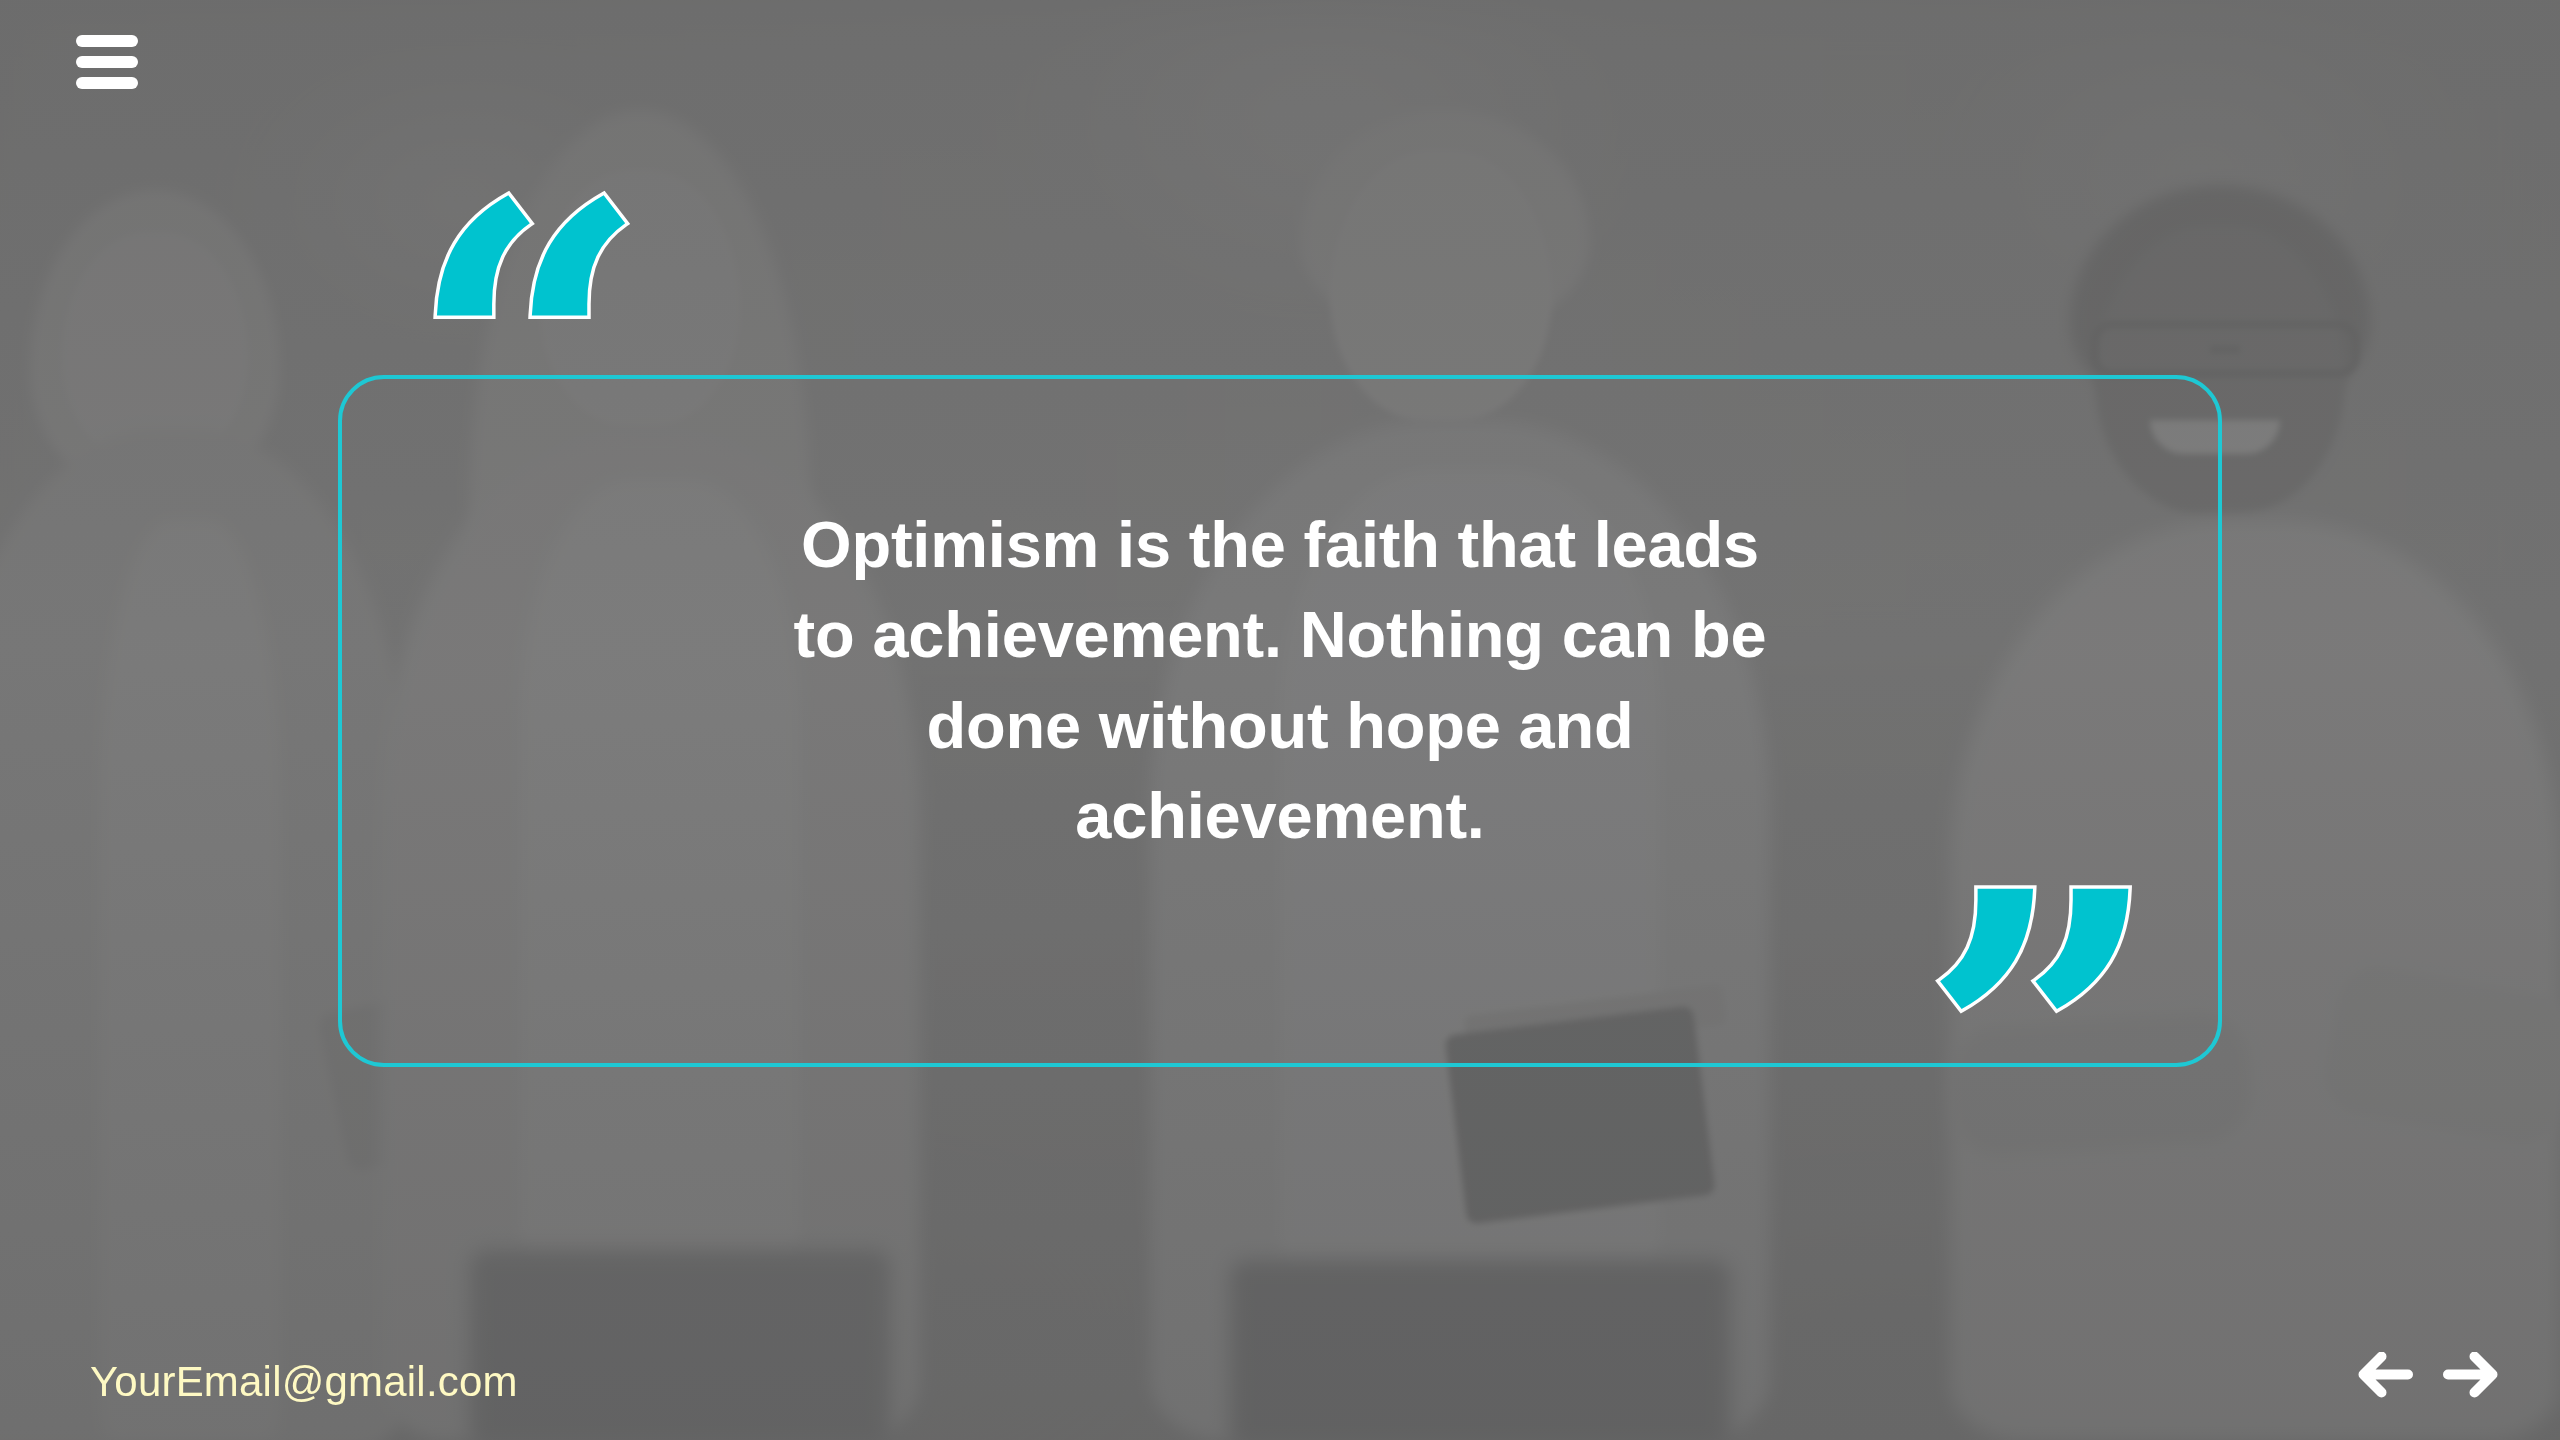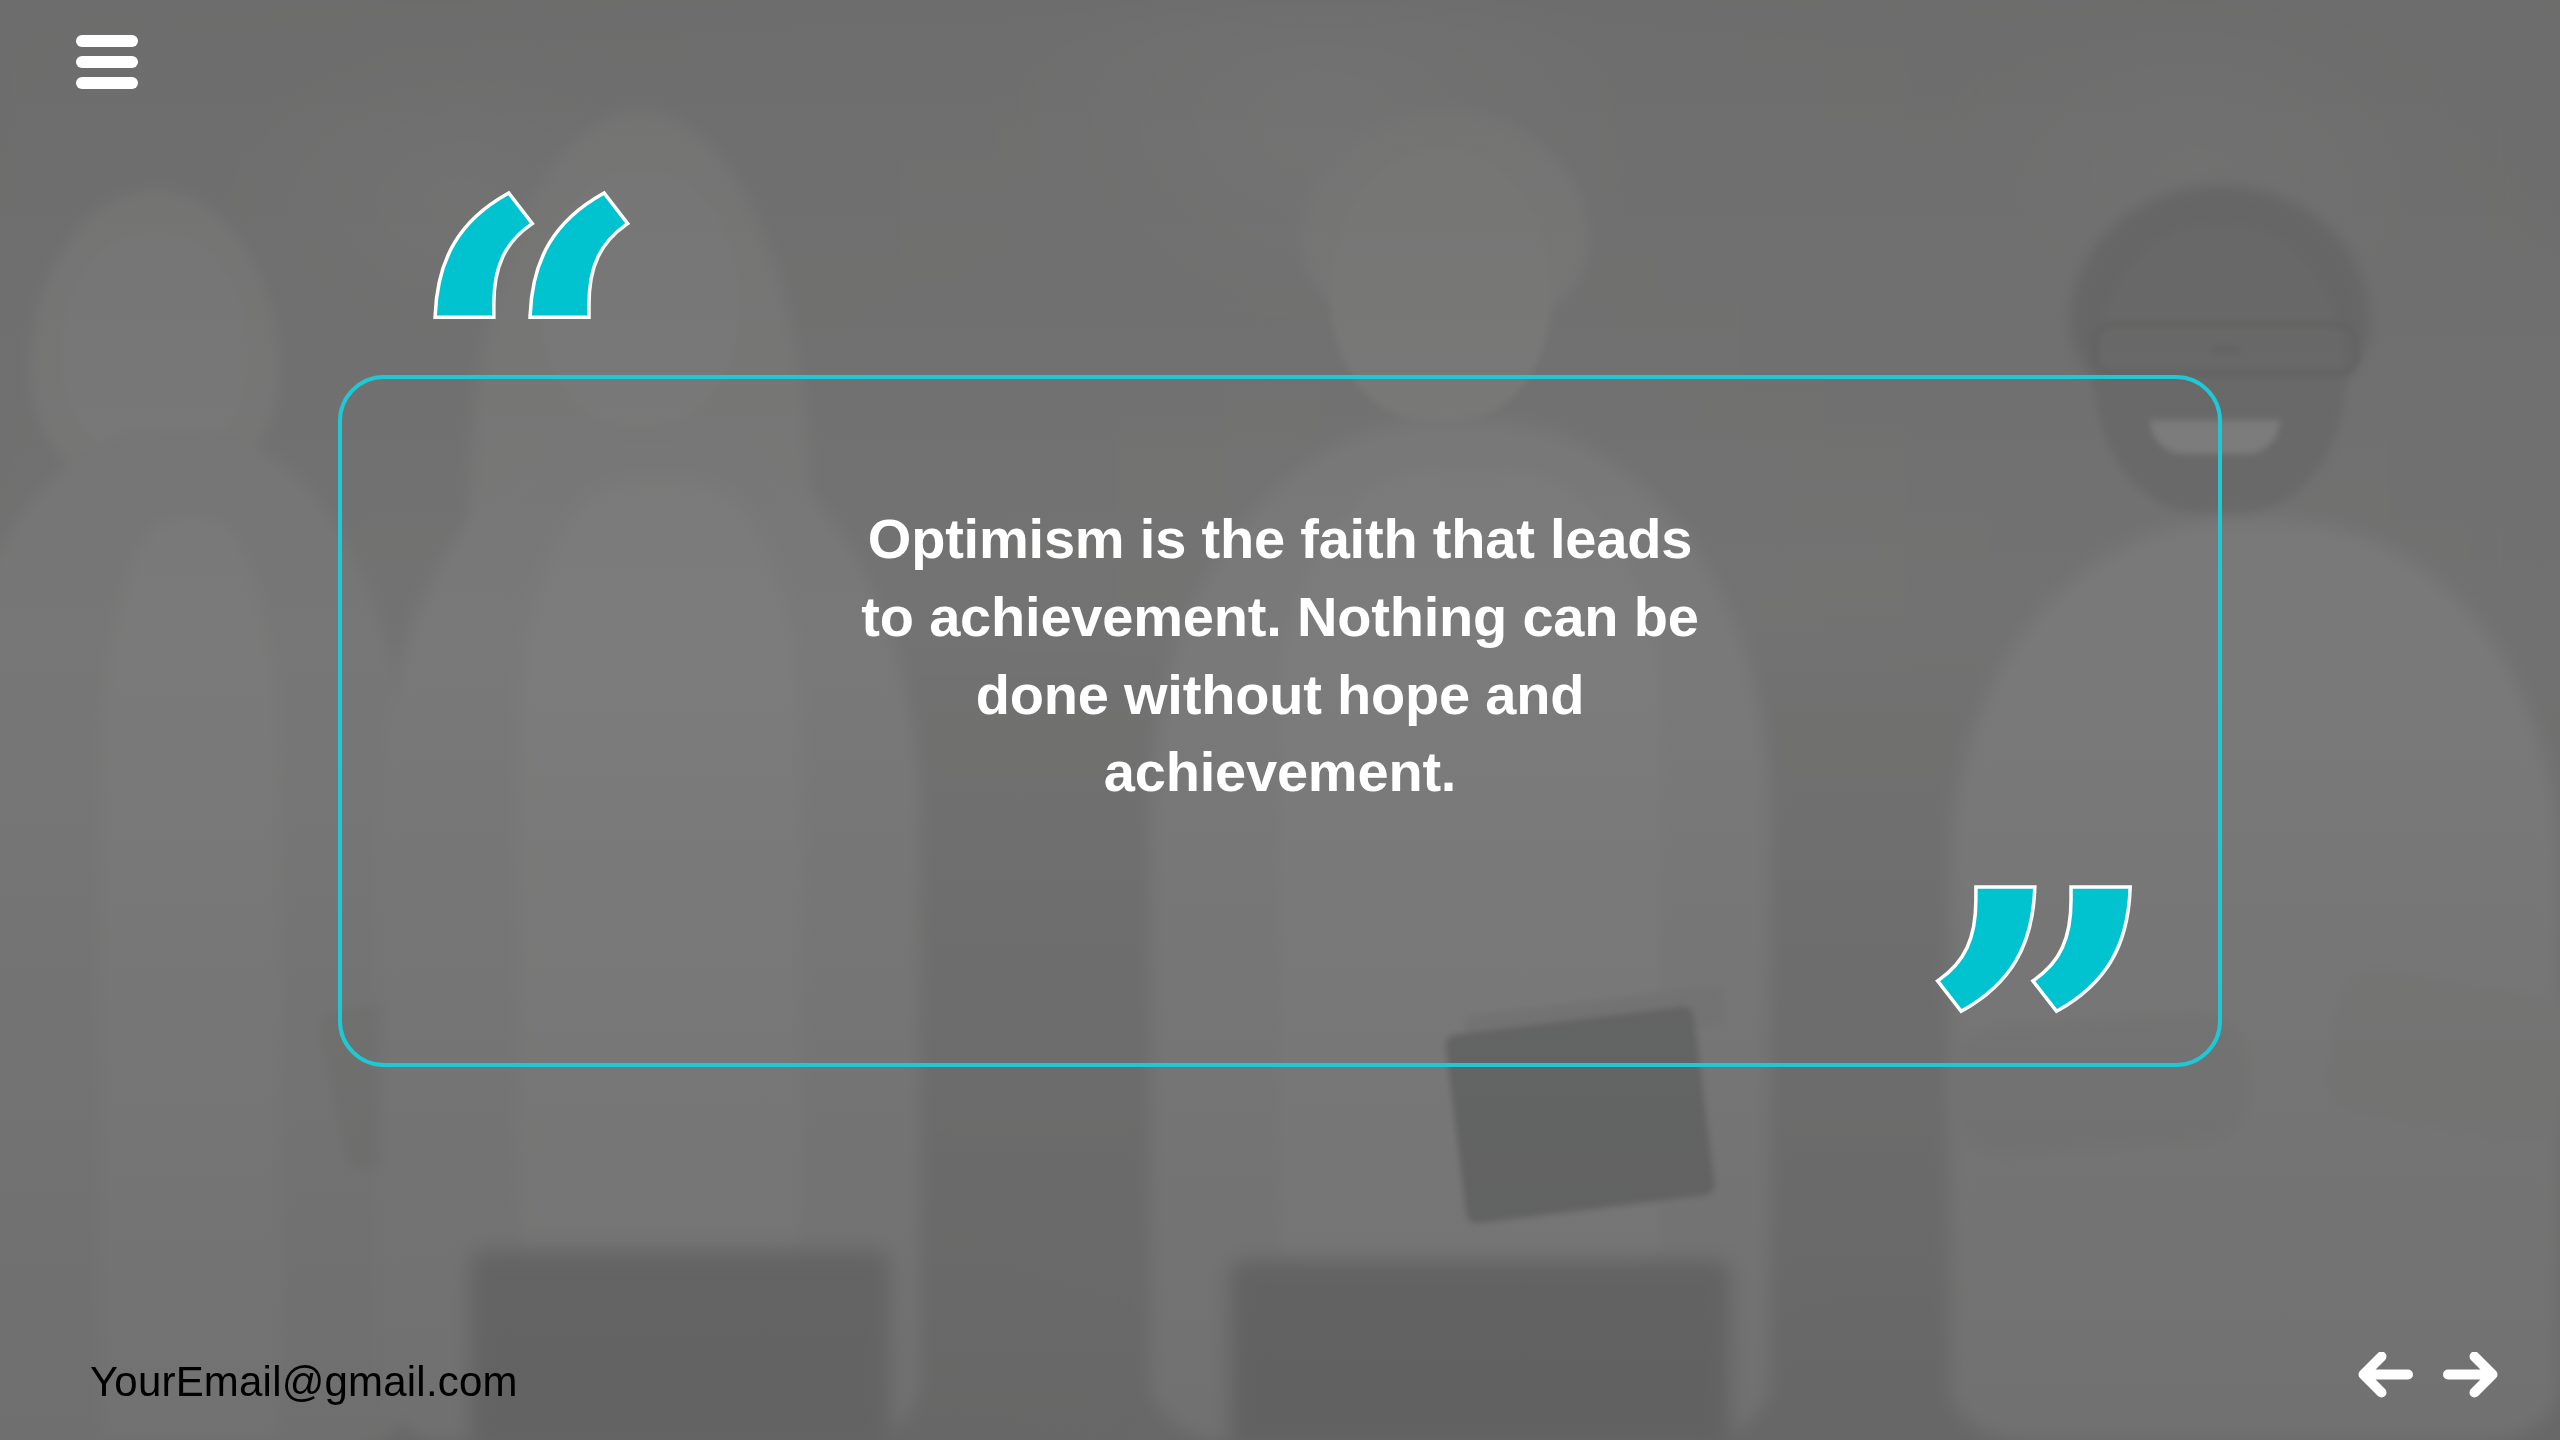--- a/index.html
+++ b/index.html
@@ -207,31 +207,31 @@
   
   .quote-text {
     position: absolute;
     left: 430px;
     top: 500px;
     width: 1700px;
     text-align: center;
     color: #ffffff;
     font-family: "Liberation Sans", sans-serif;
     font-weight: 700;
-    font-size: 56px;
+    font-size: 65px;
     line-height: 1.39;
     letter-spacing: -0.2px;
   }
 
   
   .email {
     position: absolute;
     left: 90px;
     top: 1358px;
-    color: #000000;
+    color: #fef9c3;
     font-family: "Liberation Sans", sans-serif;
     font-weight: 400;
     font-size: 42px;
     letter-spacing: 0.2px;
     white-space: nowrap;
   }
 
   .nav-arrows {
     position: absolute;
     right: 62px;

